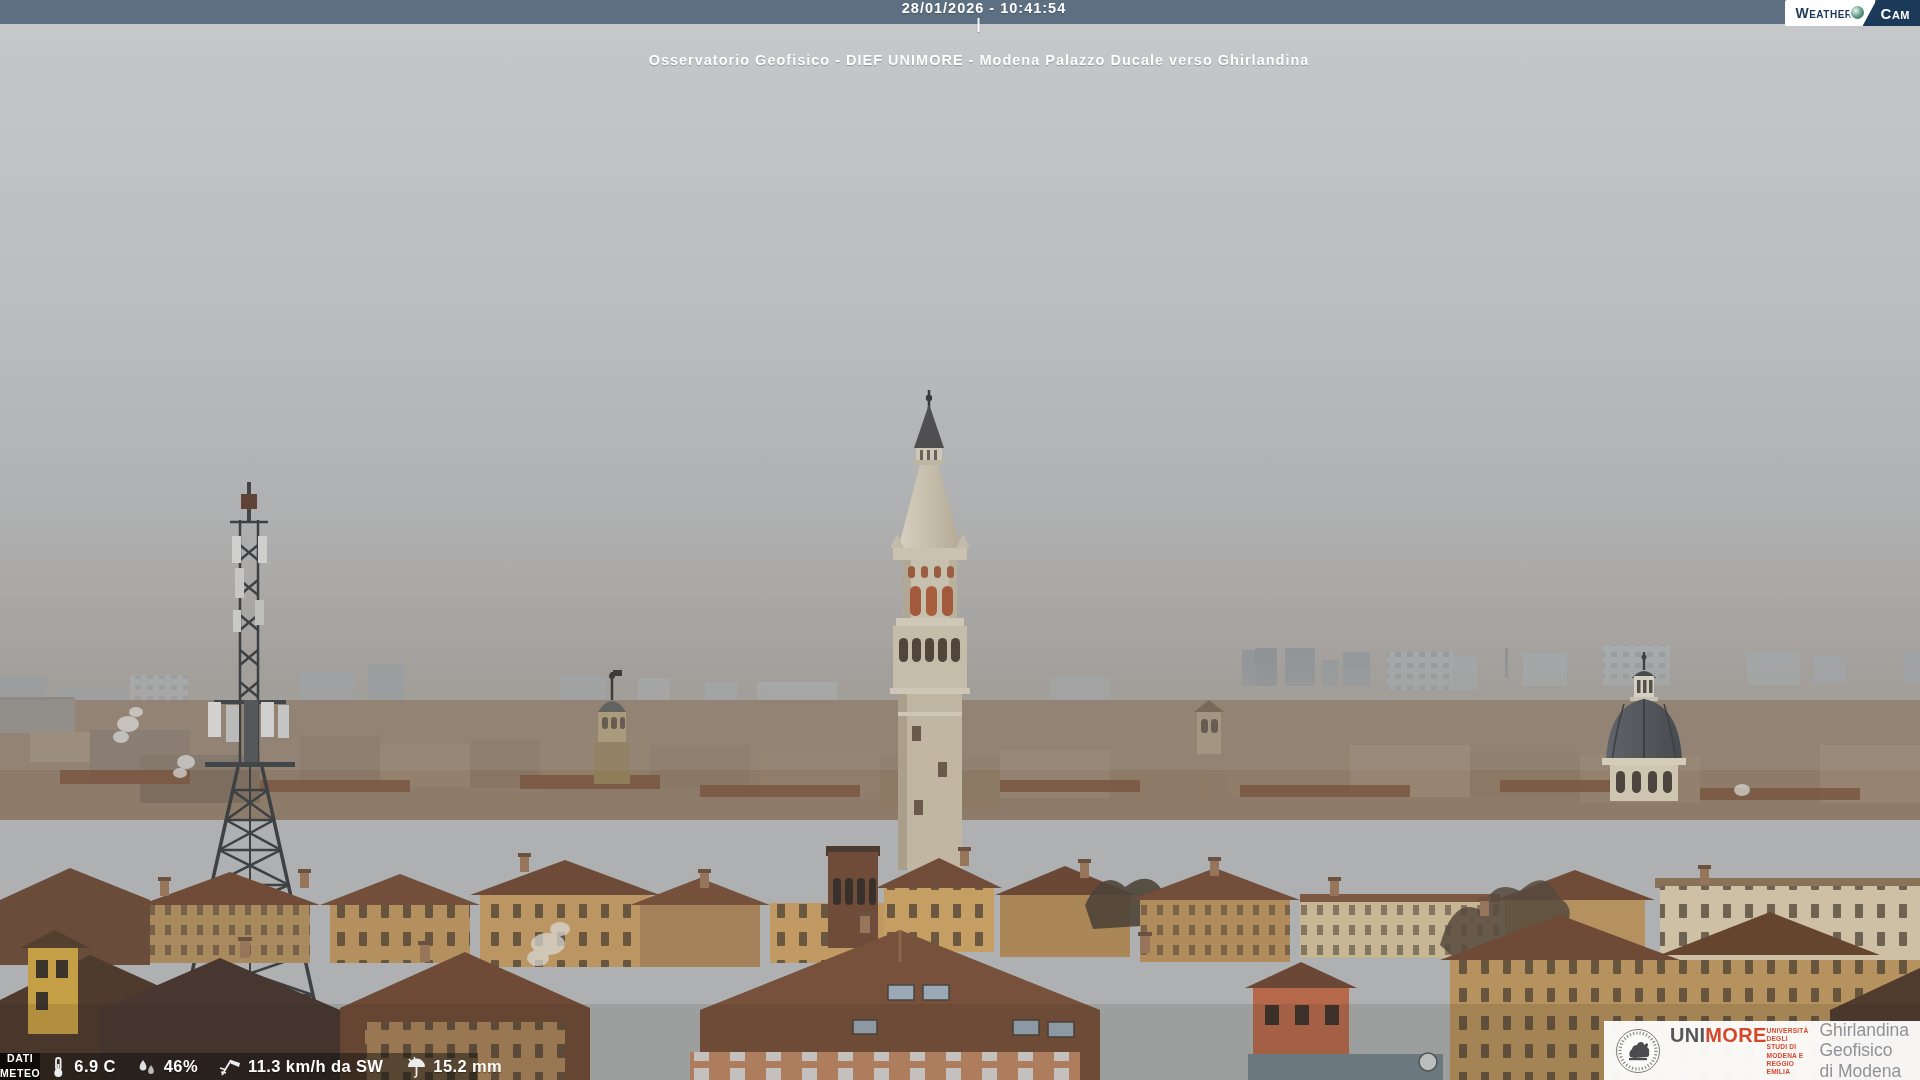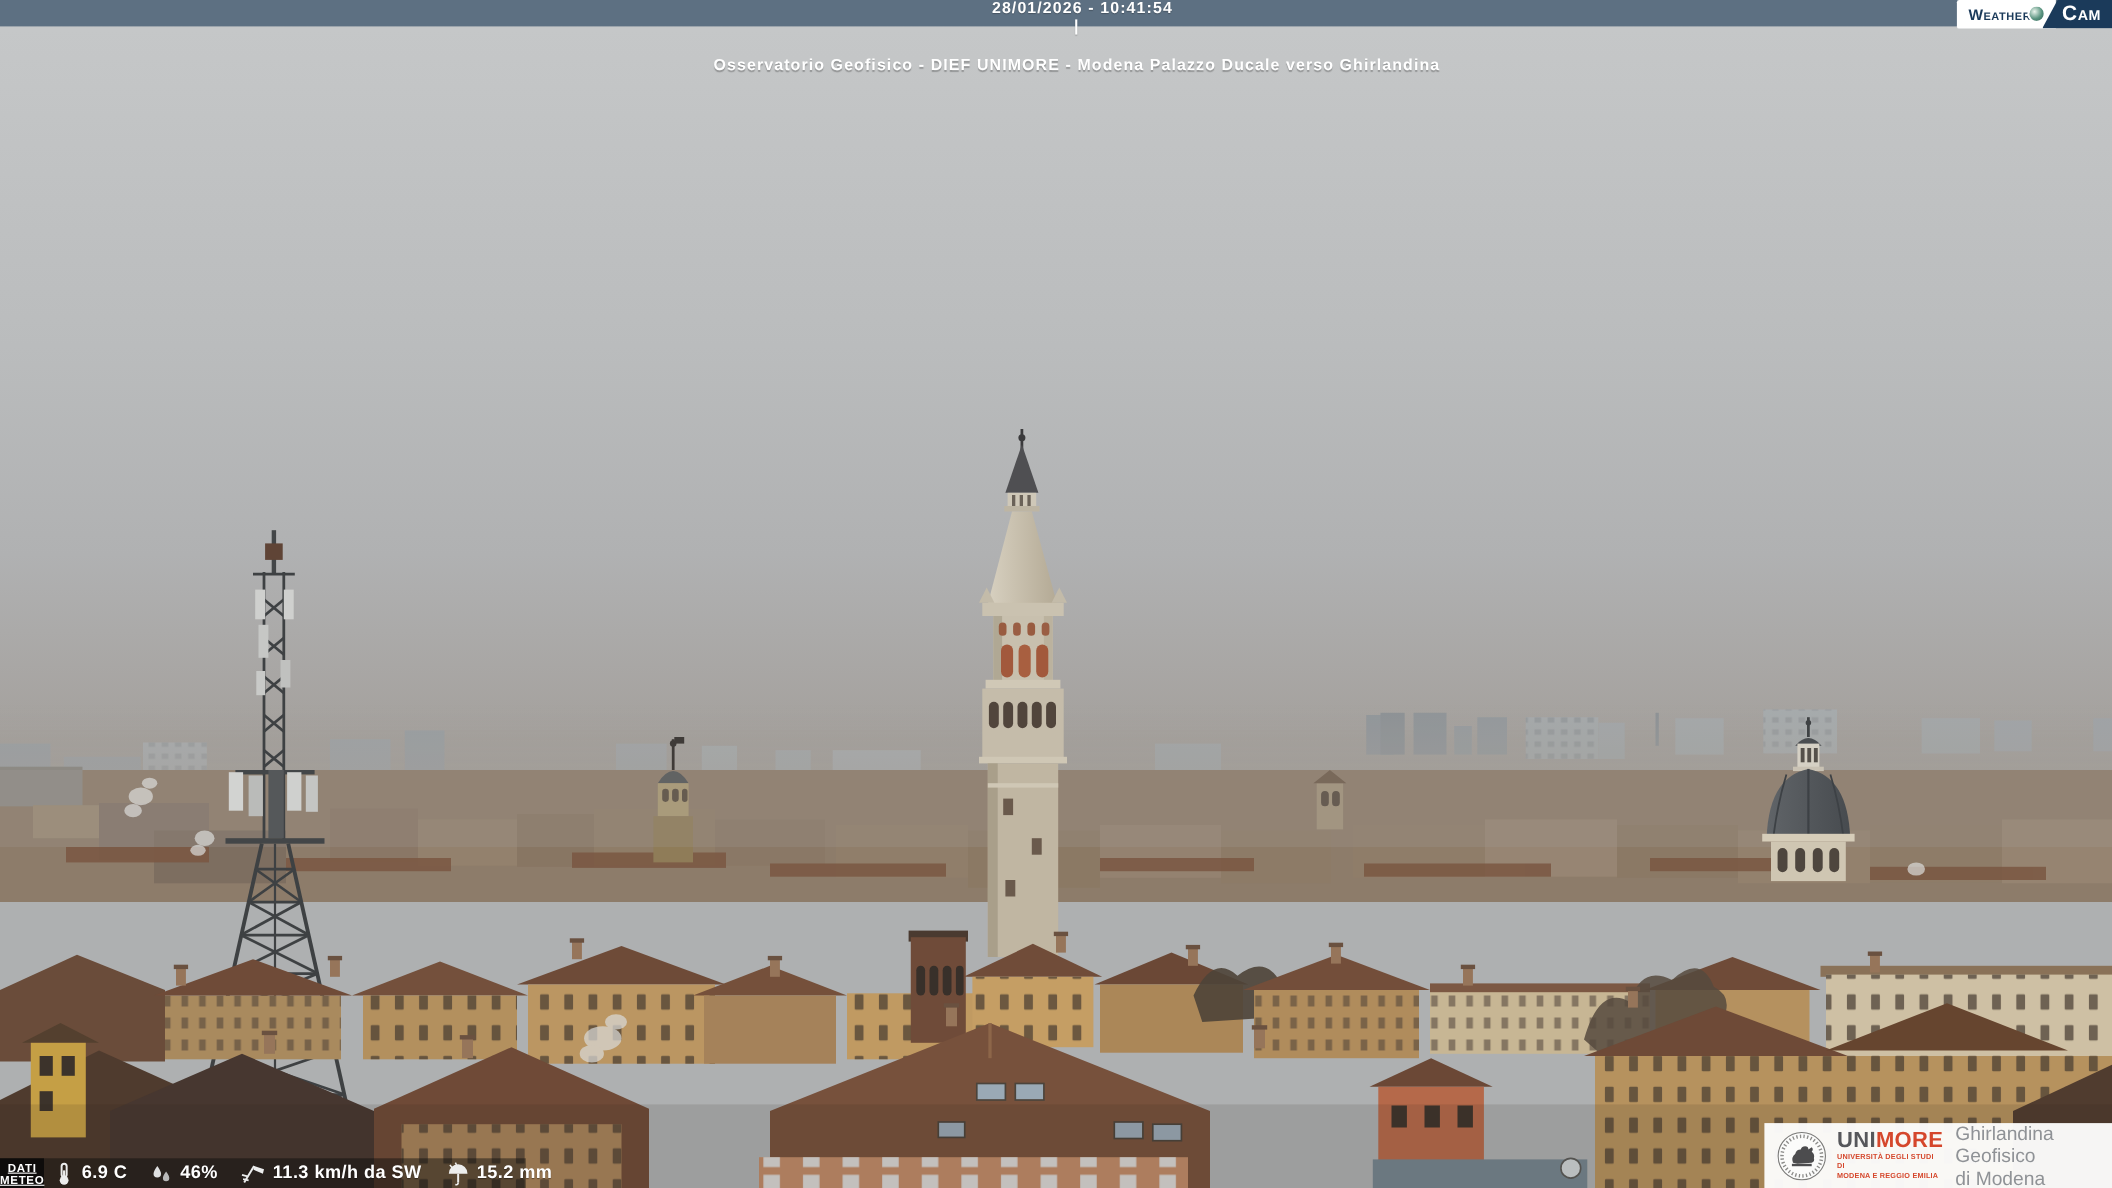--- a/index.html
+++ b/index.html
@@ -14,46 +14,46 @@
   .topbar .dt{margin-left:48px;}
   .topbar .sep{margin-left:38px;font-weight:bold;}
   .topbar .title{margin-left:38px;margin-top:20px;}
 
   
   .wc-logo{position:absolute;right:0;top:0;height:26px;display:flex;z-index:21;}
   .wc-weather{background:#ffffff;color:#1b3a5a;display:flex;align-items:center;
     padding:0 22px 0 10px;font-size:14px;font-weight:bold;font-variant:small-caps;
     letter-spacing:.5px;border-radius:2px 0 0 2px;}
   .wc-cam{background:#1b3a5a;color:#ffffff;display:flex;align-items:center;
-    padding:0 10px 0 18px;font-size:19px;font-weight:bold;font-variant:small-caps;
+    padding:0 10px 0 18px;font-size:15px;font-weight:bold;font-variant:small-caps;
     letter-spacing:.5px;clip-path:polygon(14px 0,100% 0,100% 100%,0 100%);margin-left:-12px;}
   .wc-circle{position:absolute;left:64px;top:4px;width:17px;height:17px;border-radius:50%;
     border:2px solid #fff;background:radial-gradient(circle at 35% 35%,#eaf4ec,#5a9480 55%,#2e5f52);
     box-sizing:border-box;z-index:2;}
 
   
   .wbar{position:absolute;left:0;bottom:0;width:478px;height:27px;
     background:rgba(8,10,12,.45);display:flex;align-items:center;color:#fff;z-index:20;}
   .wbar .dati{width:76px;height:27px;background:rgba(3,4,6,.72);display:flex;
-    flex-direction:column;align-items:center;justify-content:flex-end;font-size:10.5px;
-    font-weight:bold;line-height:1.12;letter-spacing:.6px;text-decoration:underline;}
+    flex-direction:column;align-items:center;justify-content:space-between;font-size:10.5px;
+    font-weight:bold;line-height:1.12;letter-spacing:.6px;}
   .witem{display:flex;align-items:center;font-size:16.5px;font-weight:bold;
     letter-spacing:.4px;white-space:nowrap;text-shadow:0 1px 1px rgba(0,0,0,.4);}
   .witem svg{margin-right:6px;}
   .wi-temp{margin-left:8px;}
   .wi-hum{margin-left:20px;}
   .wi-wind{margin-left:20px;}
   .wi-rain{margin-left:22px;}
 
   
   .logo-panel{position:absolute;right:0;bottom:0;width:316px;height:59px;
     background:rgba(252,252,251,.97);display:flex;align-items:center;z-index:20;
     padding-left:11px;box-sizing:border-box;}
   .seal{flex:0 0 auto;}
-  .uni-block{margin-left:9px;display:flex;flex-direction:column;}
+  .uni-block{margin-left:9px;display:flex;flex-direction:row;}
   .uni-word{font-size:20px;font-weight:bold;letter-spacing:.3px;line-height:1;}
   .uni-word .uni{color:#56575b;}
   .uni-word .more{color:#d5472c;}
   .uni-sub{color:#d5472c;font-size:6.6px;font-weight:bold;line-height:1.25;
     letter-spacing:.2px;margin-top:2px;}
   .org-block{margin-left:11px;color:#8f9296;font-size:17.5px;line-height:1.18;}
 </style>
 </head>
 <body>
 

